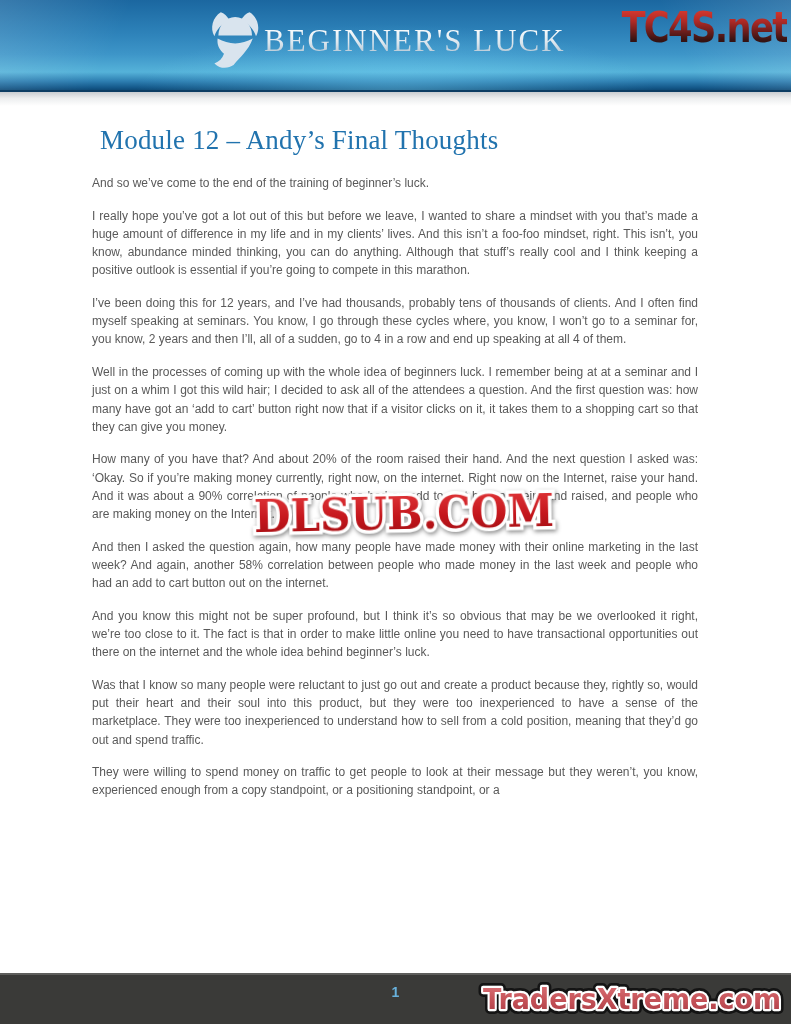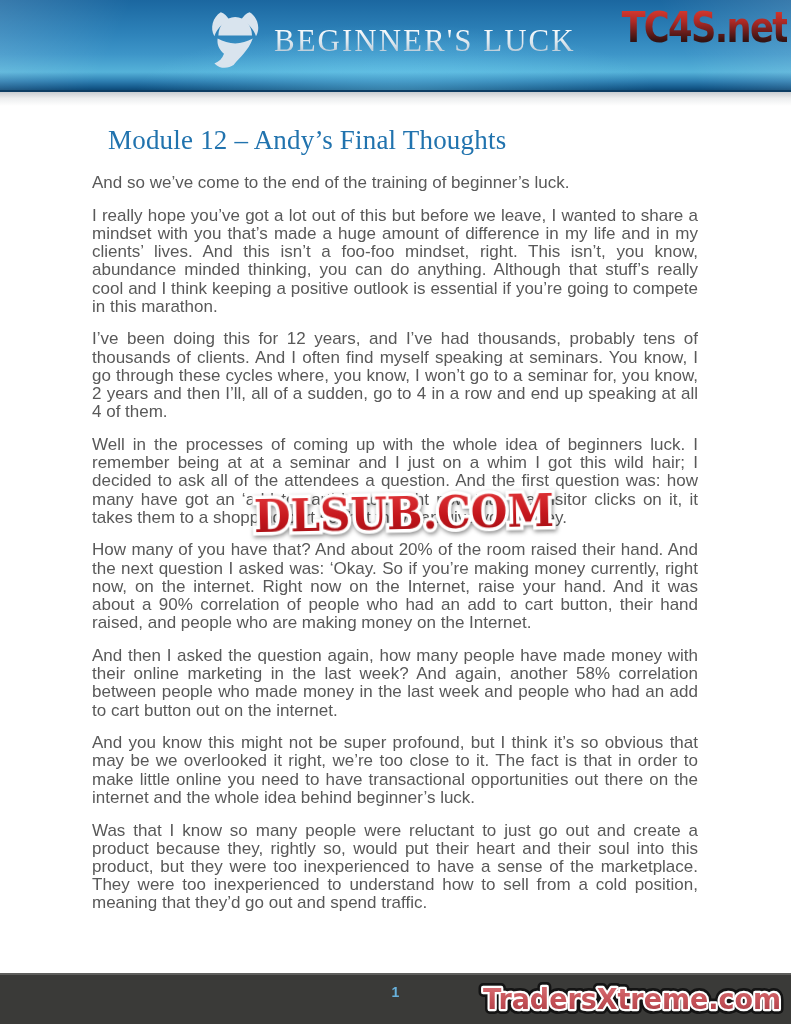--- a/index.html
+++ b/index.html
@@ -15,21 +15,21 @@
     background:linear-gradient(180deg,#1b67a0 0%,#2e83ba 38%,#3d95c8 60%,#55b2d9 80%,#2e7fb2 90%,#155a8c 97%,#0e4a77 100%);
     border-bottom:2px solid #0c3d63;
   }
   .banner::before {
     content:""; position:absolute; inset:0;
     background:
       linear-gradient(115deg, rgba(255,255,255,0.13) 0%, rgba(255,255,255,0) 16%),
       linear-gradient(245deg, rgba(255,255,255,0.13) 0%, rgba(255,255,255,0) 16%),
       radial-gradient(55% 130% at 50% 105%, rgba(130,225,255,0.38), rgba(130,225,255,0) 60%);
   }
-  .logo { position:absolute; left:208px; top:8px; display:flex; align-items:center; gap:10px; }
+  .logo { position:absolute; left:208px; top:8px; display:flex; align-items:center; }
   .logo-text {
     font-family:"Liberation Serif", serif; font-size:31px; letter-spacing:2px; white-space:nowrap;
     background:linear-gradient(180deg,#ffffff 10%,#dbe6ee 55%,#a9bccb 95%);
     -webkit-background-clip:text; background-clip:text; color:transparent;
   }
   .tc4s {
     position:absolute; right:4px; top:2px;
     font-family:"DejaVu Sans", sans-serif; font-weight:bold; font-size:43px; letter-spacing:-2px;
     transform:scaleX(.82); transform-origin:100% 50%;
     background:linear-gradient(180deg,#ef4436 0%,#b02a26 38%,#3a1413 75%,#17101a 100%);
@@ -37,24 +37,24 @@
   }
   .header-shadow {
     position:absolute; top:92px; left:0; right:0; height:14px;
     background:linear-gradient(180deg,#c9cdd1 0%,#eceeef 45%,#ffffff 100%);
   }
 
   
   .page-body { position:absolute; top:106px; left:92px; width:606px; }
   .doc-title {
     font-family:"Liberation Serif", serif; font-weight:400;
-    color:#2173ae; font-size:27px; margin:19px 0 18px 16px; letter-spacing:.2px;
+    color:#2173ae; font-size:27px; margin:19px 0 18px 8px; letter-spacing:.2px;
   }
   .page-body p {
-    font-size:17px; line-height:18.2px; color:#595959;
+    font-size:12px; line-height:18.2px; color:#595959;
     text-align:justify; margin:0 0 14.5px 0;
   }
 
   
   .dlsub {
     position:absolute; left:244px; top:487px; width:320px; height:58px;
     transform:rotate(-1.2deg);
     filter:drop-shadow(1px 2px 2px rgba(0,0,0,0.45));
   }
   .dlsub text {
@@ -100,20 +100,21 @@
   <div class="page-body">
     <h1 class="doc-title">Module 12 – Andy’s Final Thoughts</h1>
     <p>And so we’ve come to the end of the training of beginner’s luck.</p>
     <p>I really hope you’ve got a lot out of this but before we leave, I wanted to share a mindset with you that’s made a huge amount of difference in my life and in my clients’ lives. And this isn’t a foo-foo mindset, right. This isn’t, you know, abundance minded thinking, you can do anything. Although that stuff’s really cool and I think keeping a positive outlook is essential if you’re going to compete in this marathon.</p>
     <p>I’ve been doing this for 12 years, and I’ve had thousands, probably tens of thousands of clients. And I often find myself speaking at seminars. You know, I go through these cycles where, you know, I won’t go to a seminar for, you know, 2 years and then I’ll, all of a sudden, go to 4 in a row and end up speaking at all 4 of them.</p>
     <p>Well in the processes of coming up with the whole idea of beginners luck. I remember being at at a seminar and I just on a whim I got this wild hair; I decided to ask all of the attendees a question. And the first question was: how many have got an ‘add to cart’ button right now that if a visitor clicks on it, it takes them to a shopping cart so that they can give you money.</p>
     <p>How many of you have that? And about 20% of the room raised their hand. And the next question I asked was: ‘Okay. So if you’re making money currently, right now, on the internet. Right now on the Internet, raise your hand. And it was about a 90% correlation of people who had an add to cart button, their hand raised, and people who are making money on the Internet.</p>
     <p>And then I asked the question again, how many people have made money with their online marketing in the last week? And again, another 58% correlation between people who made money in the last week and people who had an add to cart button out on the internet.</p>
     <p>And you know this might not be super profound, but I think it’s so obvious that may be we overlooked it right, we’re too close to it. The fact is that in order to make little online you need to have transactional opportunities out there on the internet and the whole idea behind beginner’s luck.</p>
     <p>Was that I know so many people were reluctant to just go out and create a product because they, rightly so, would put their heart and their soul into this product, but they were too inexperienced to have a sense of the marketplace. They were too inexperienced to understand how to sell from a cold position, meaning that they’d go out and spend traffic.</p>
+    <p>They were willing to spend money on traffic to get people to look at their message but they weren’t, you know, experienced enough from a copy standpoint, or a positioning standpoint, or a</p>
   </div>
 
   <svg class="dlsub" viewBox="0 0 320 58">
     <defs>
       <linearGradient id="dlsubGrad" x1="0" y1="0" x2="0" y2="1">
         <stop offset="0" stop-color="#e4393c"></stop>
         <stop offset="0.55" stop-color="#c4161c"></stop>
         <stop offset="1" stop-color="#9c0d12"></stop>
       </linearGradient>
     </defs>

